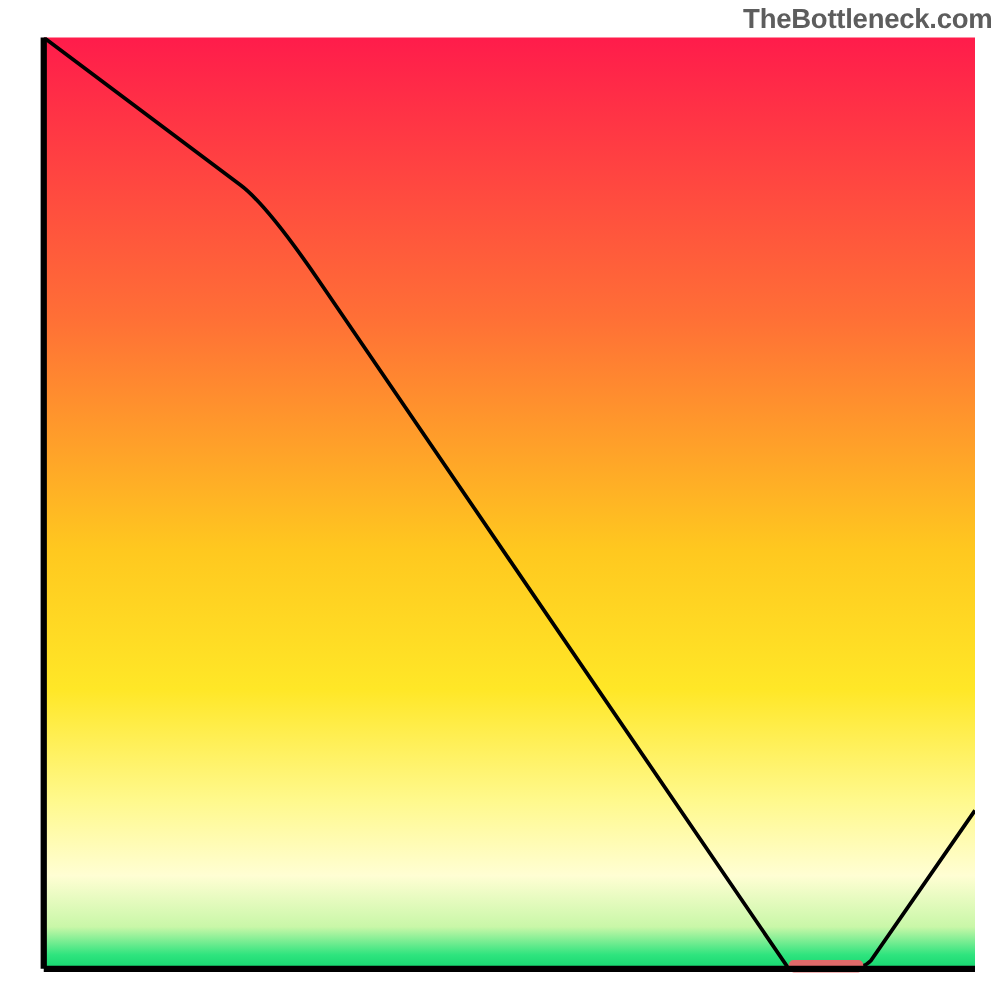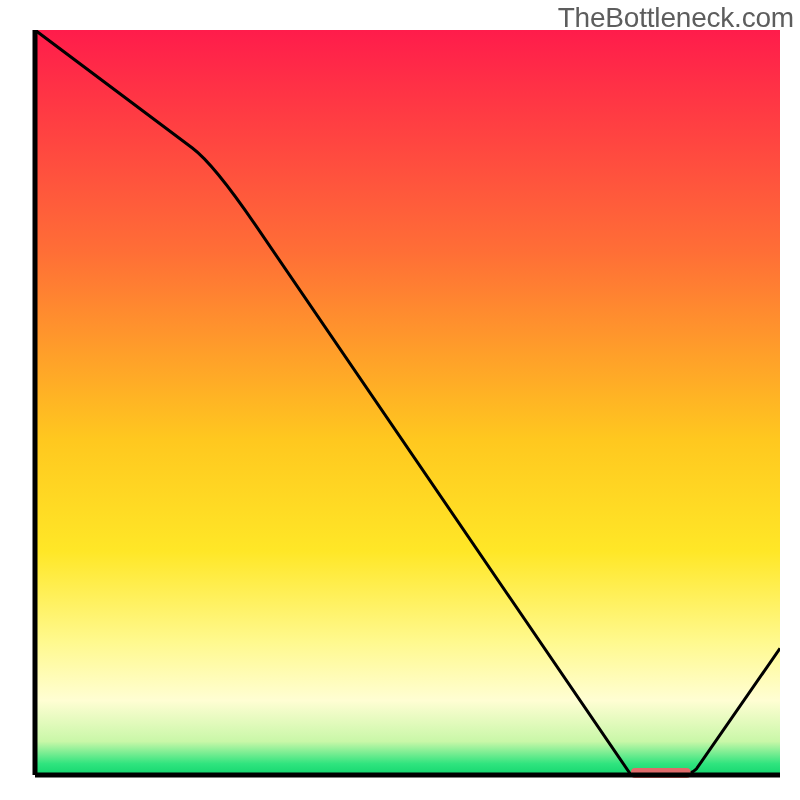--- a/index.html
+++ b/index.html
@@ -13,22 +13,22 @@
   }
   .frame {
     position: relative;
     width: 800px;
     height: 800px;
   }
   .attribution {
     position: absolute;
     top: 2px;
     right: 6px;
-    font-size: 28px;
-    font-weight: 400;
+    font-size: 22px;
+    font-weight: 700;
     color: #5d5d5d;
     letter-spacing: -0.2px;
   }
   svg.chart {
     position: absolute;
     top: 0;
     left: 0;
   }
 </style>
 </head>

